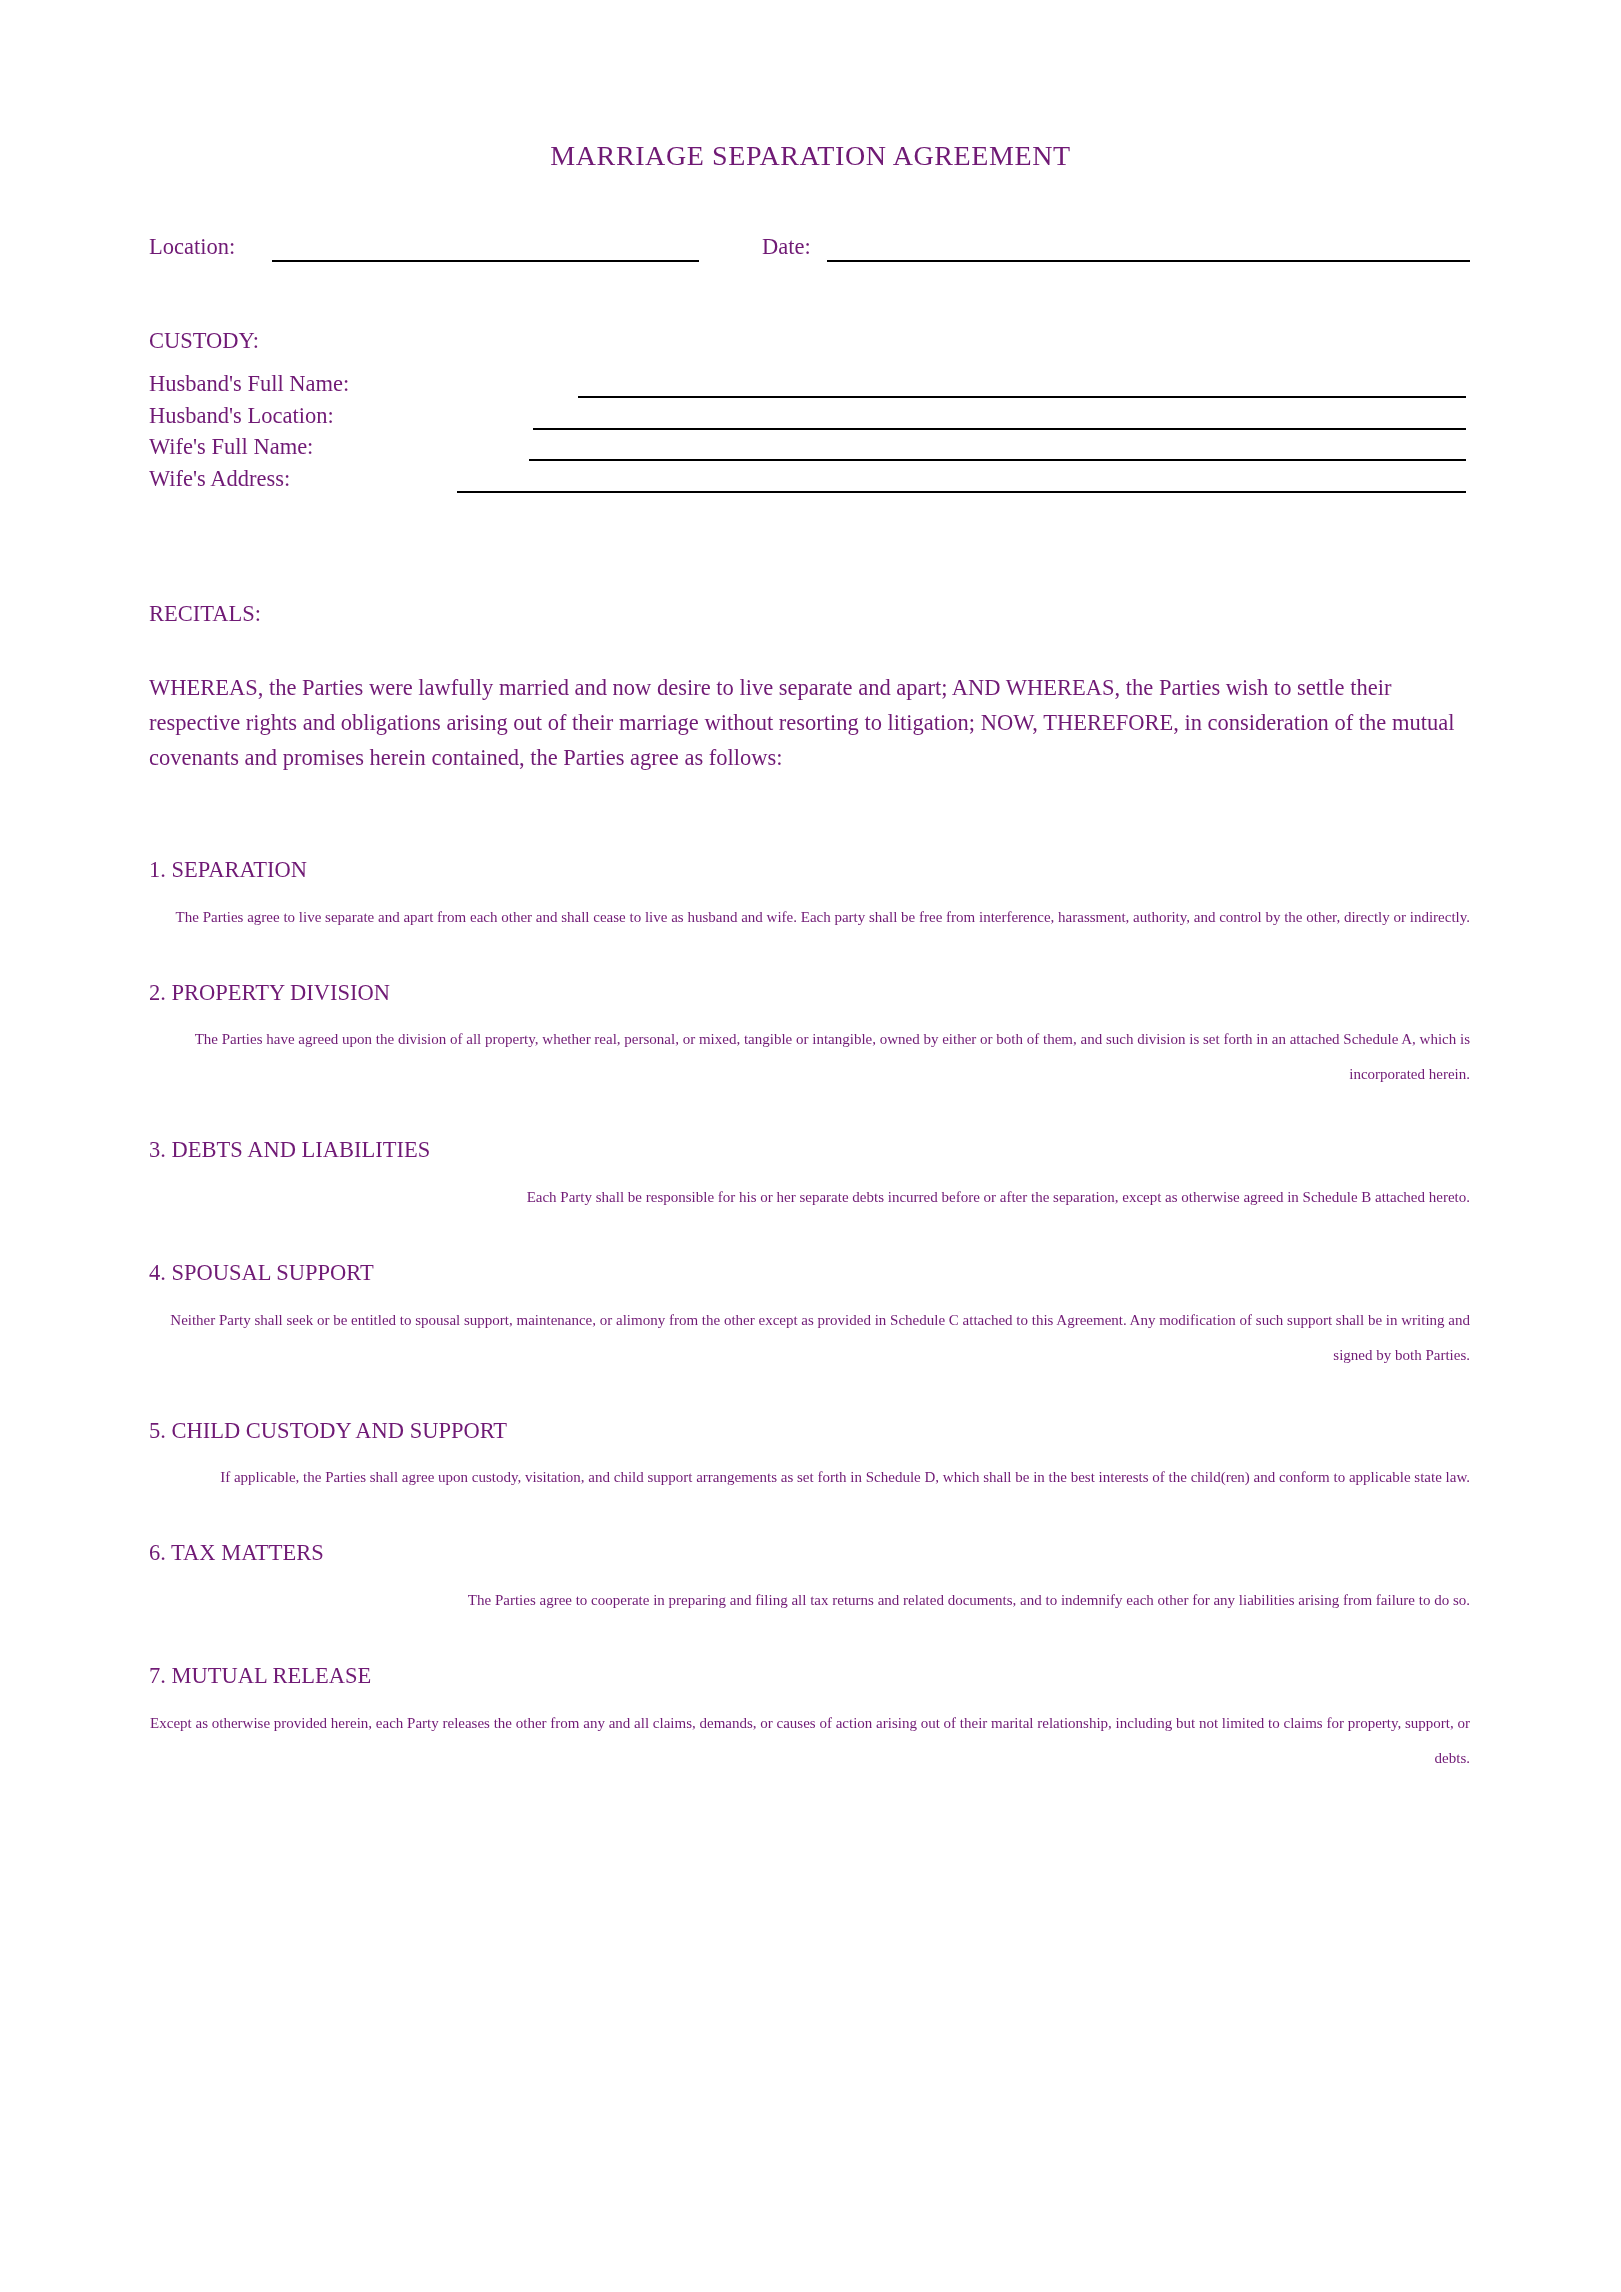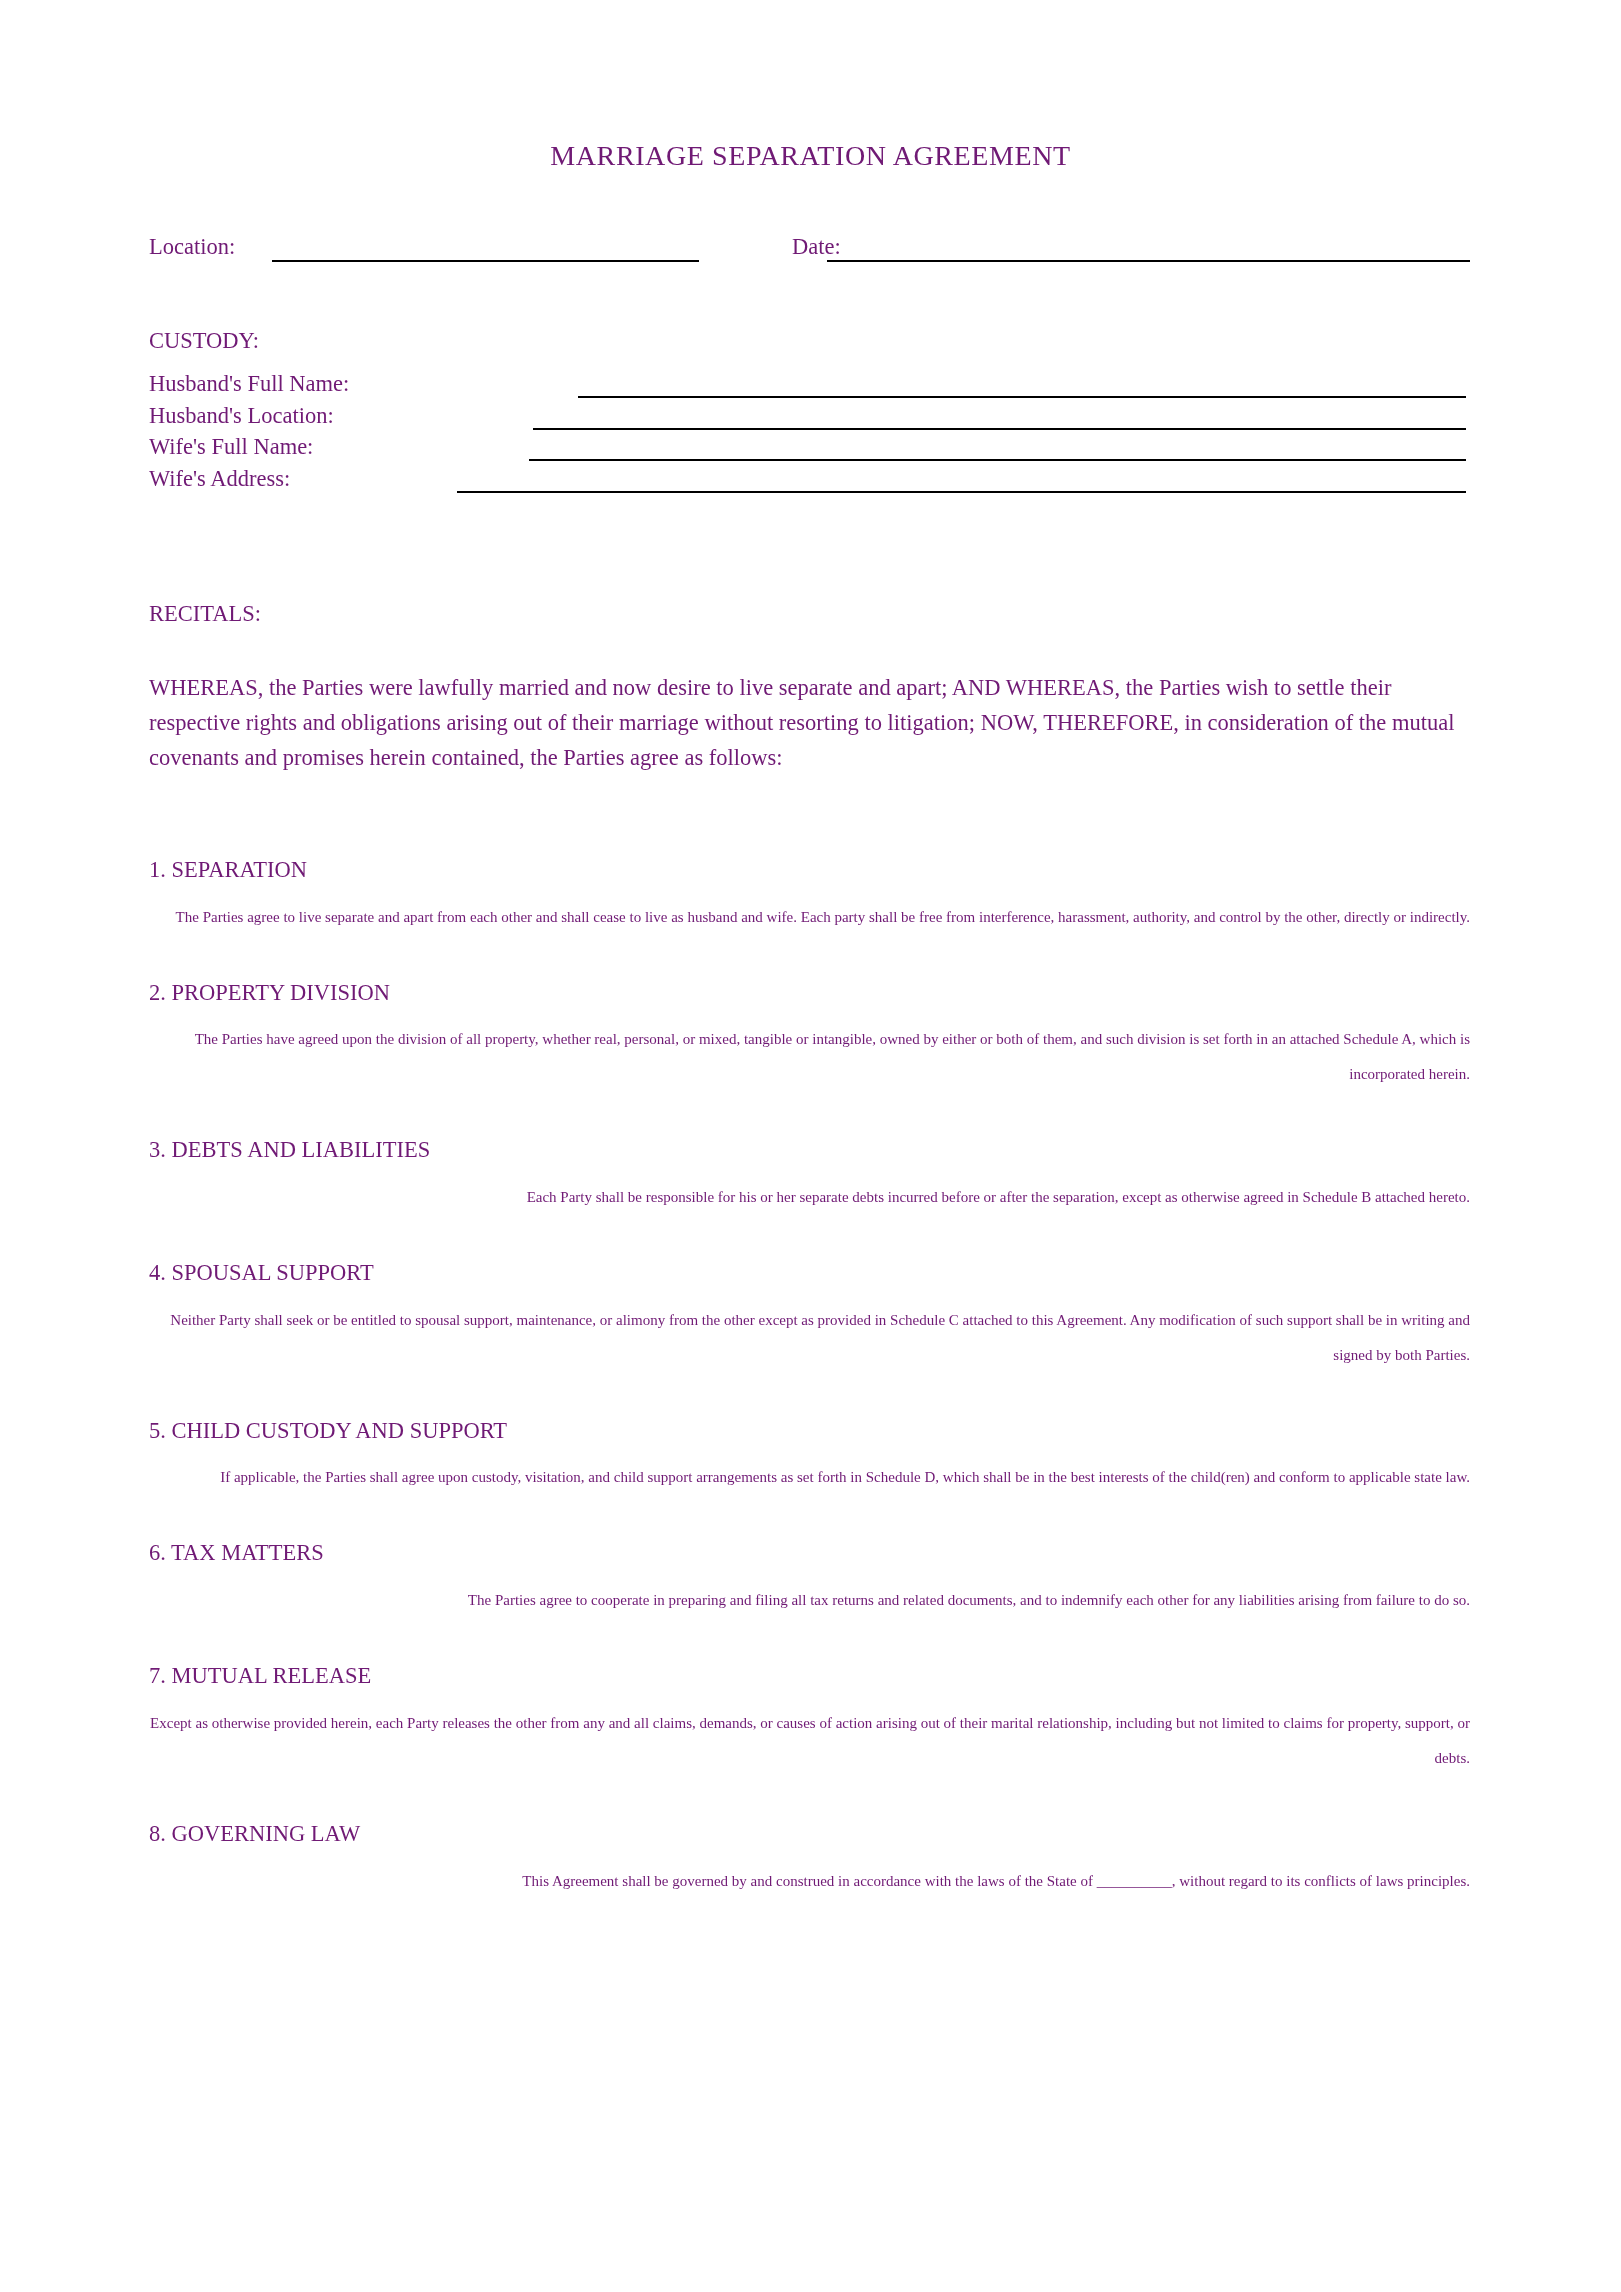--- a/index.html
+++ b/index.html
@@ -49,21 +49,21 @@
     line-height: 27.4px;
     white-space: nowrap;
   }
   .rule {
     position: absolute;
     height: 0;
     border-top: 2.9px solid #000000;
   }
 
   .lbl-location { left: 0px; }
-  .lbl-date     { left: 613px; margin-left: 30px; }
+  .lbl-date     { left: 613px; }
 
   .rule-location { left: 123px;  top: 26.5px; width: 427px; }
   .rule-date     { left: 678px;  top: 26.5px; width: 643px; }
 
   
   .parties-heading {
     position: absolute;
     left: 149px;
     top: 327px;
     font-size: 22.5px;
@@ -216,21 +216,17 @@
     <div class="section">
       <div class="section-heading">6. TAX MATTERS</div>
       <p class="section-body">The Parties agree to cooperate in preparing and filing all tax returns and related documents, and to indemnify each other for any liabilities arising from failure to do so.</p>
     </div>
 
     <div class="section">
       <div class="section-heading">7. MUTUAL RELEASE</div>
       <p class="section-body">Except as otherwise provided herein, each Party releases the other from any and all claims, demands, or causes of action arising out of their marital relationship, including but not limited to claims for property, support, or debts.</p>
     </div>
 
-    <div class="section">
-      <div class="section-heading">8. GOVERNING LAW</div>
-      <p class="section-body">This Agreement shall be governed by and construed in accordance with the laws of the State of __________, without regard to its conflicts of laws principles.</p>
-    </div>
 
   </div>
 
 </div>
 
 
 </body></html>

